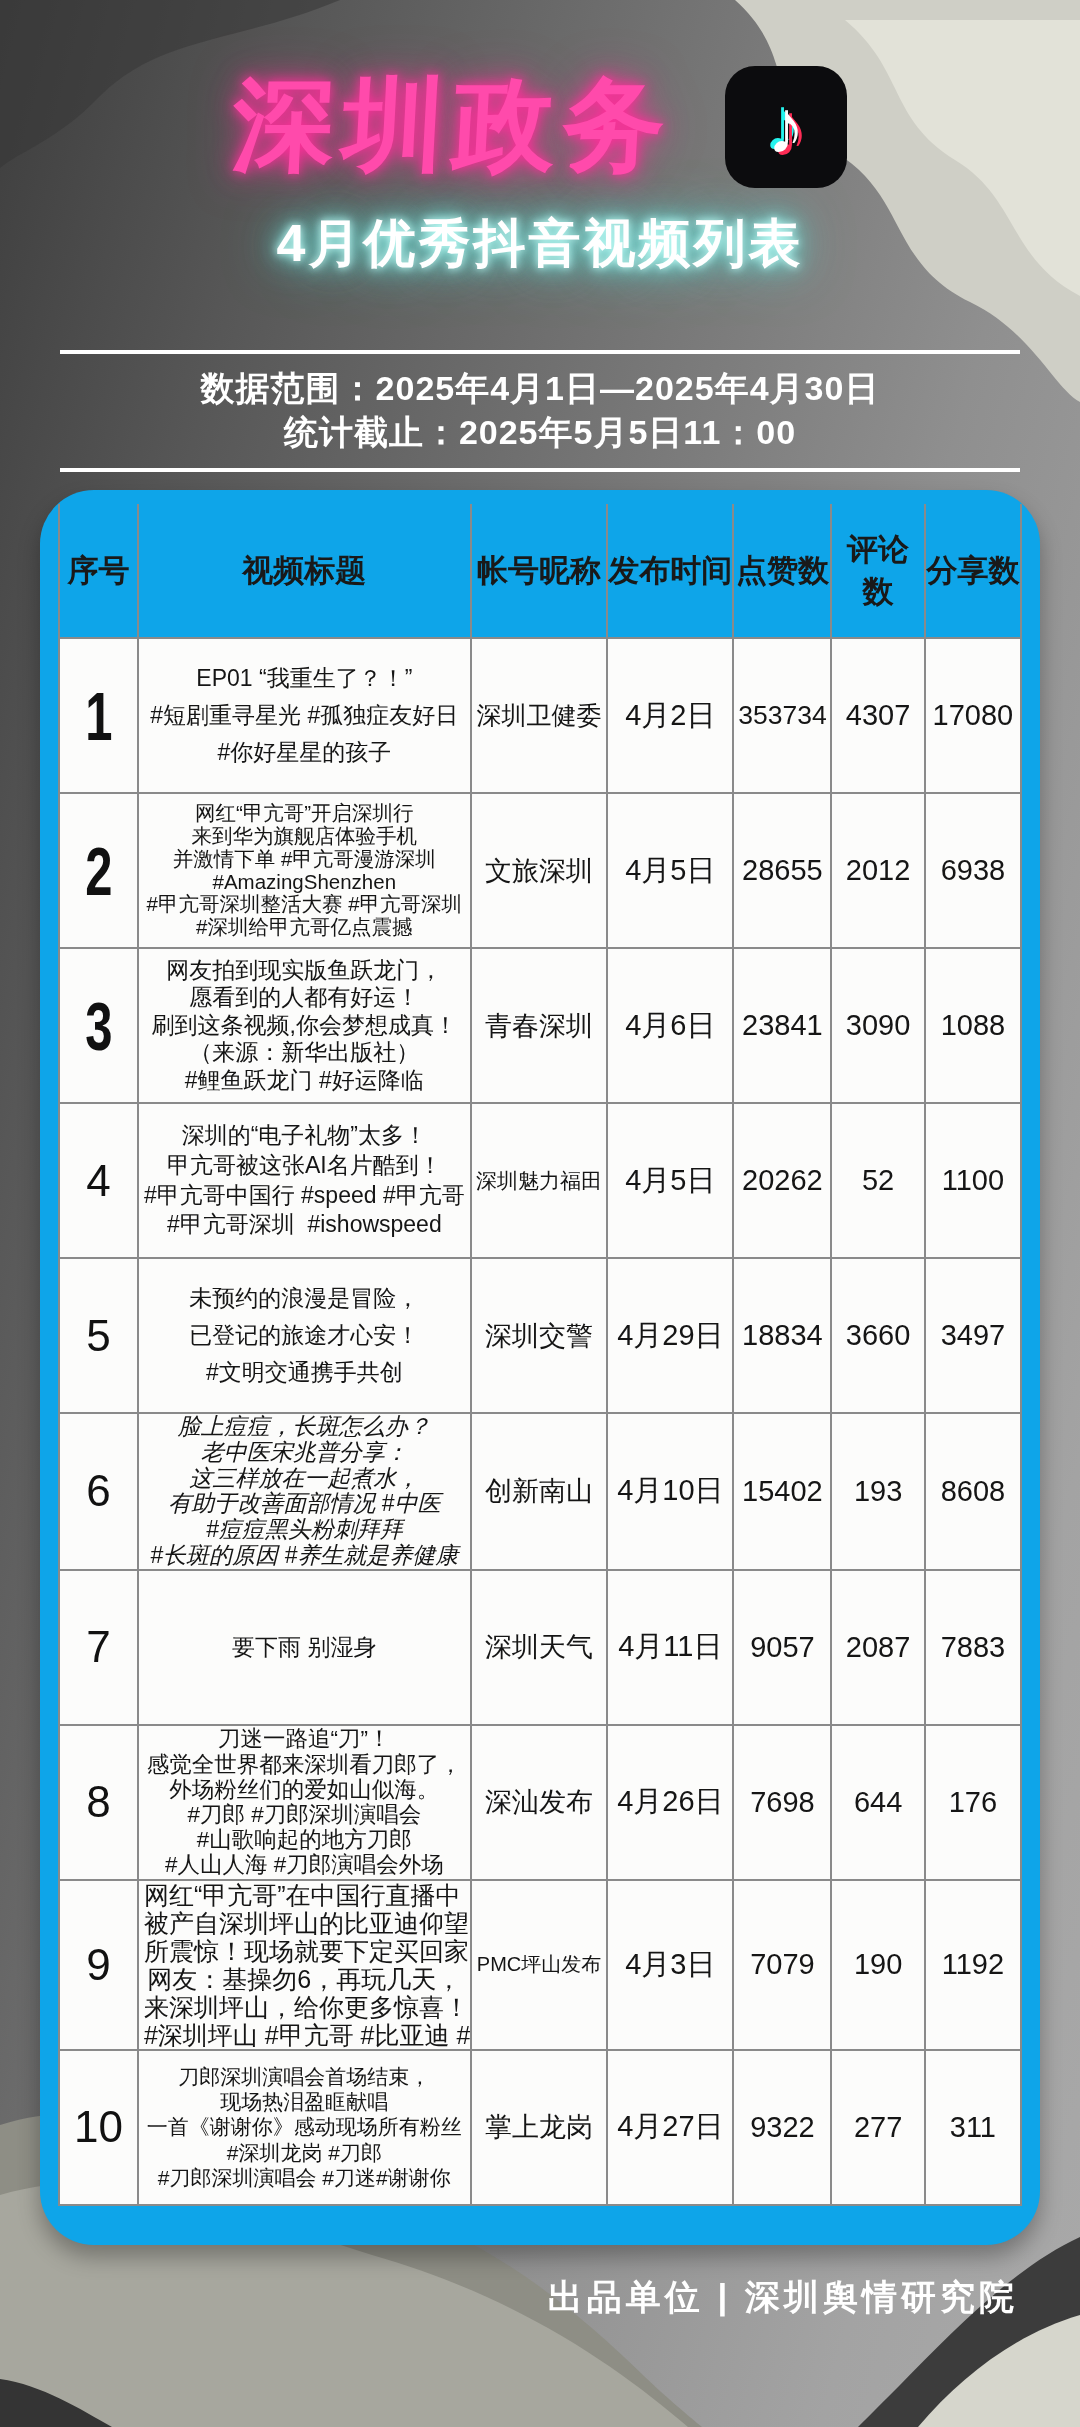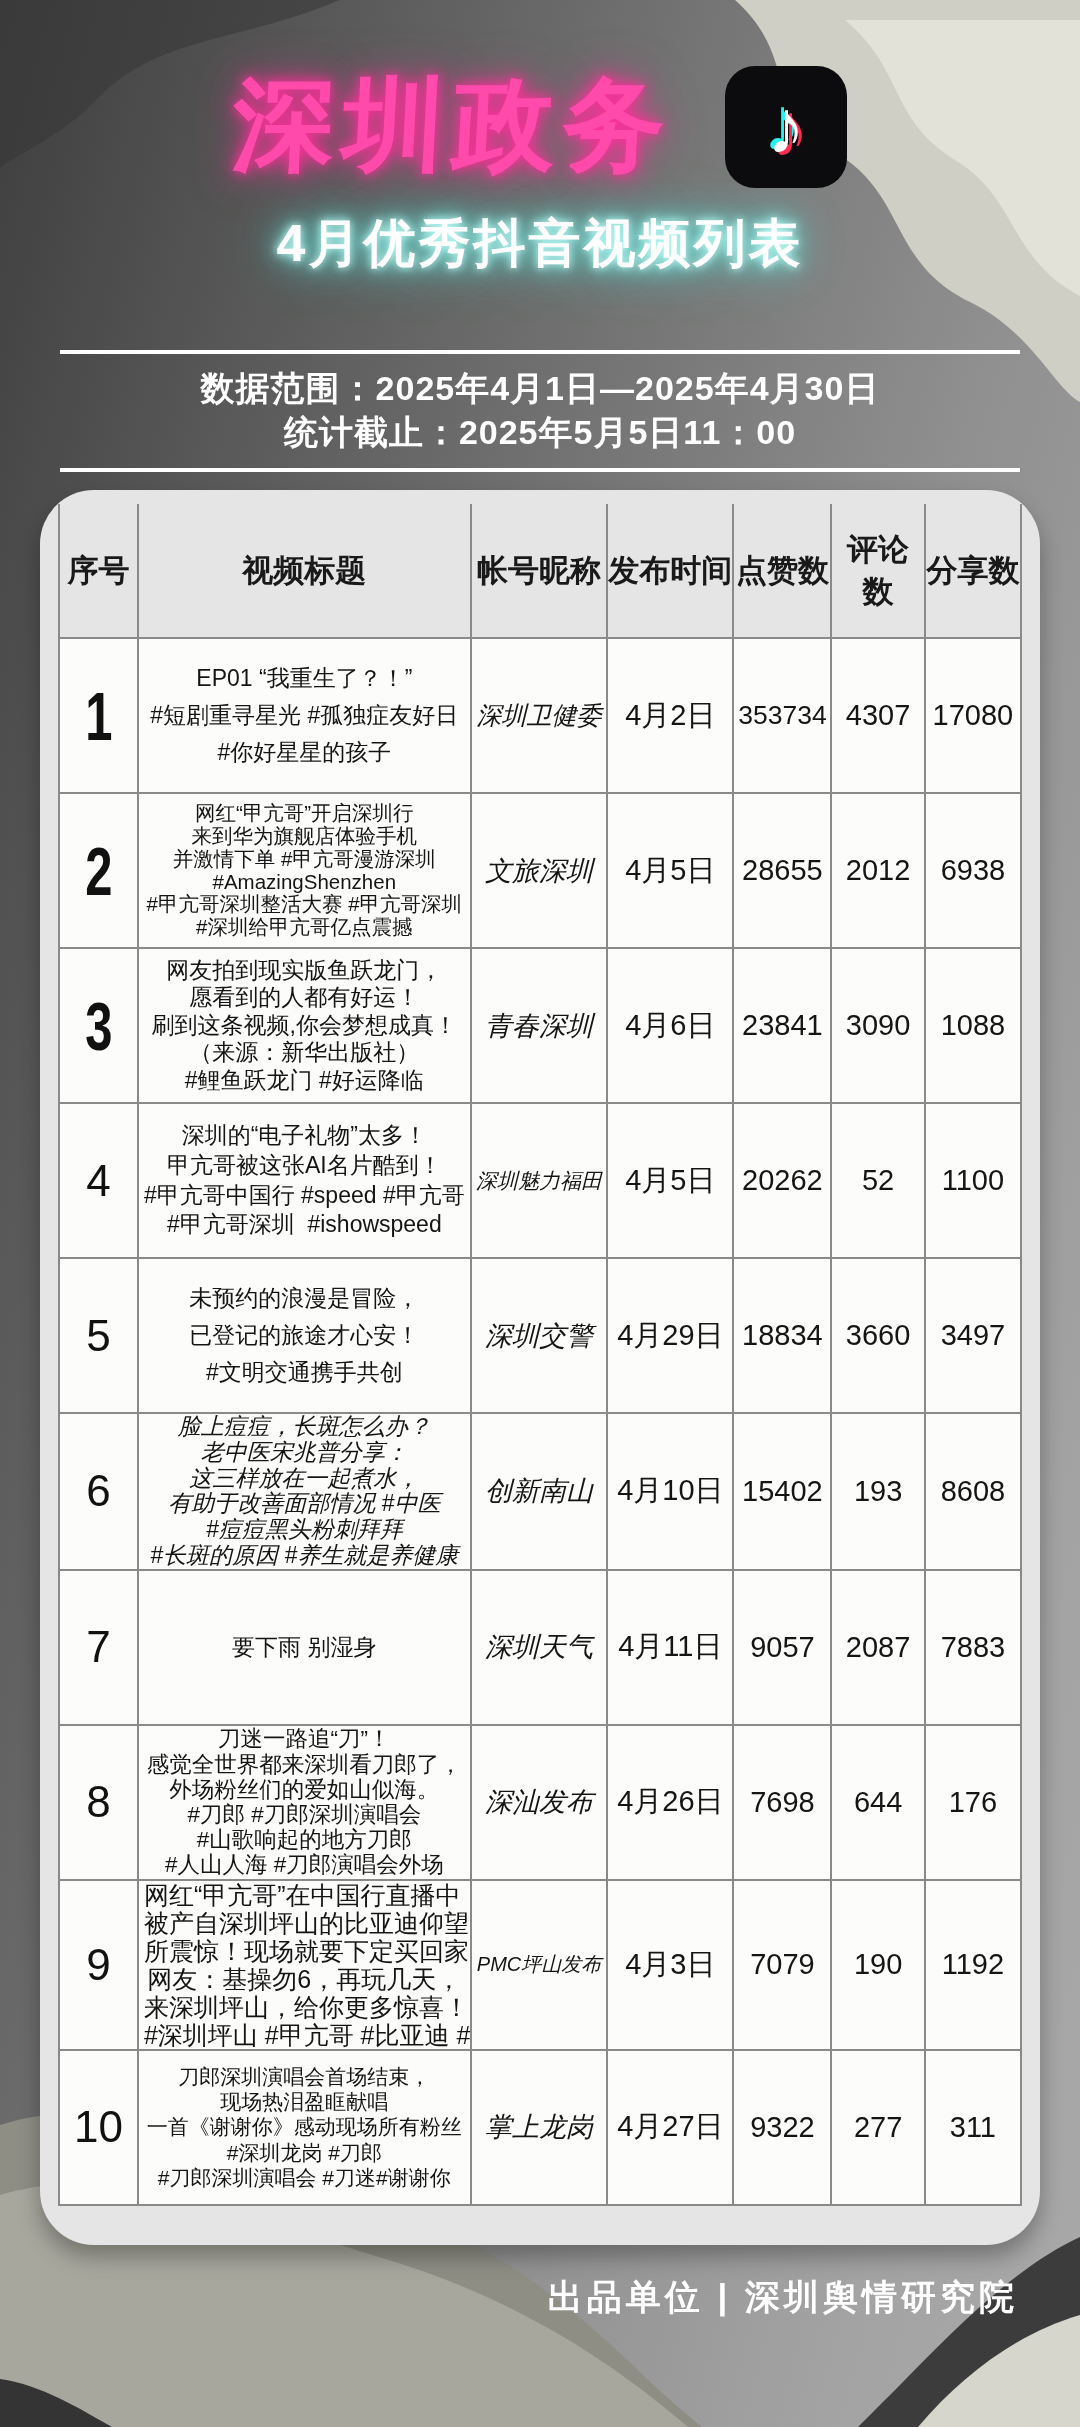--- a/index.html
+++ b/index.html
@@ -40,34 +40,34 @@
     text-shadow:0 0 8px #c9fffa, 0 0 18px #7de9e1, 0 0 36px #59d8d0, 0 0 56px rgba(89,216,208,.6);
   }
 
   
   .meta { position:absolute; top:350px; left:60px; width:960px; z-index:3;
     border-top:4px solid #ffffff; border-bottom:4px solid #ffffff; padding:12px 0 14px 0; text-align:center; }
   .meta-line { color:#ffffff; font-weight:700; font-size:34px; line-height:44px; letter-spacing:1px; }
 
   
   .card { position:absolute; top:490px; left:40px; width:1000px; height:1755px;
-    background:#e5e5e5; border-radius:54px; z-index:2;
+    background:#0ea5e9; border-radius:54px; z-index:2;
     box-shadow:0 12px 22px rgba(0,0,0,.30); }
   table { border-collapse:collapse; table-layout:fixed;
     margin:14px 18px 0 18px; width:964px; }
   th, td { border:2px solid #8a8a8a; vertical-align:middle; text-align:center; padding:0; }
   th { border-top:none; background:transparent; height:134px; }
   td { background:#fcfcfb; }
   tbody tr { height:155px; }
   .th-text { font-size:31px; font-weight:700; color:#191919; }
   .rank { display:inline-block; font-size:44px; color:#111; }
   .rank.big { font-size:68px; font-weight:700; transform:scaleX(.72); }
   .cell-title { width:100%; overflow:hidden; white-space:pre; font-size:23px; color:#151515; padding:0 5px; }
   .cell-text { width:100%; overflow:hidden; white-space:nowrap; font-size:29px; color:#151515; padding:0 4px; }
-  .account .cell-text { font-size:27px;font-style:italic; }
+  .account .cell-text { font-size:27px; }
 
   
   .footer { position:absolute; top:2274px; right:62px; z-index:3;
     color:#ffffff; font-size:35px; font-weight:700; letter-spacing:4px; }
 </style>
 </head>
 <body>
 
 <svg id="decor-top-left" class="decor" width="380" height="300" viewBox="0 0 380 300">
   <path d="M0 0 H340 C240 42 160 36 100 96 C58 140 22 150 0 168 Z" fill="#373737" opacity="0.55"></path>

